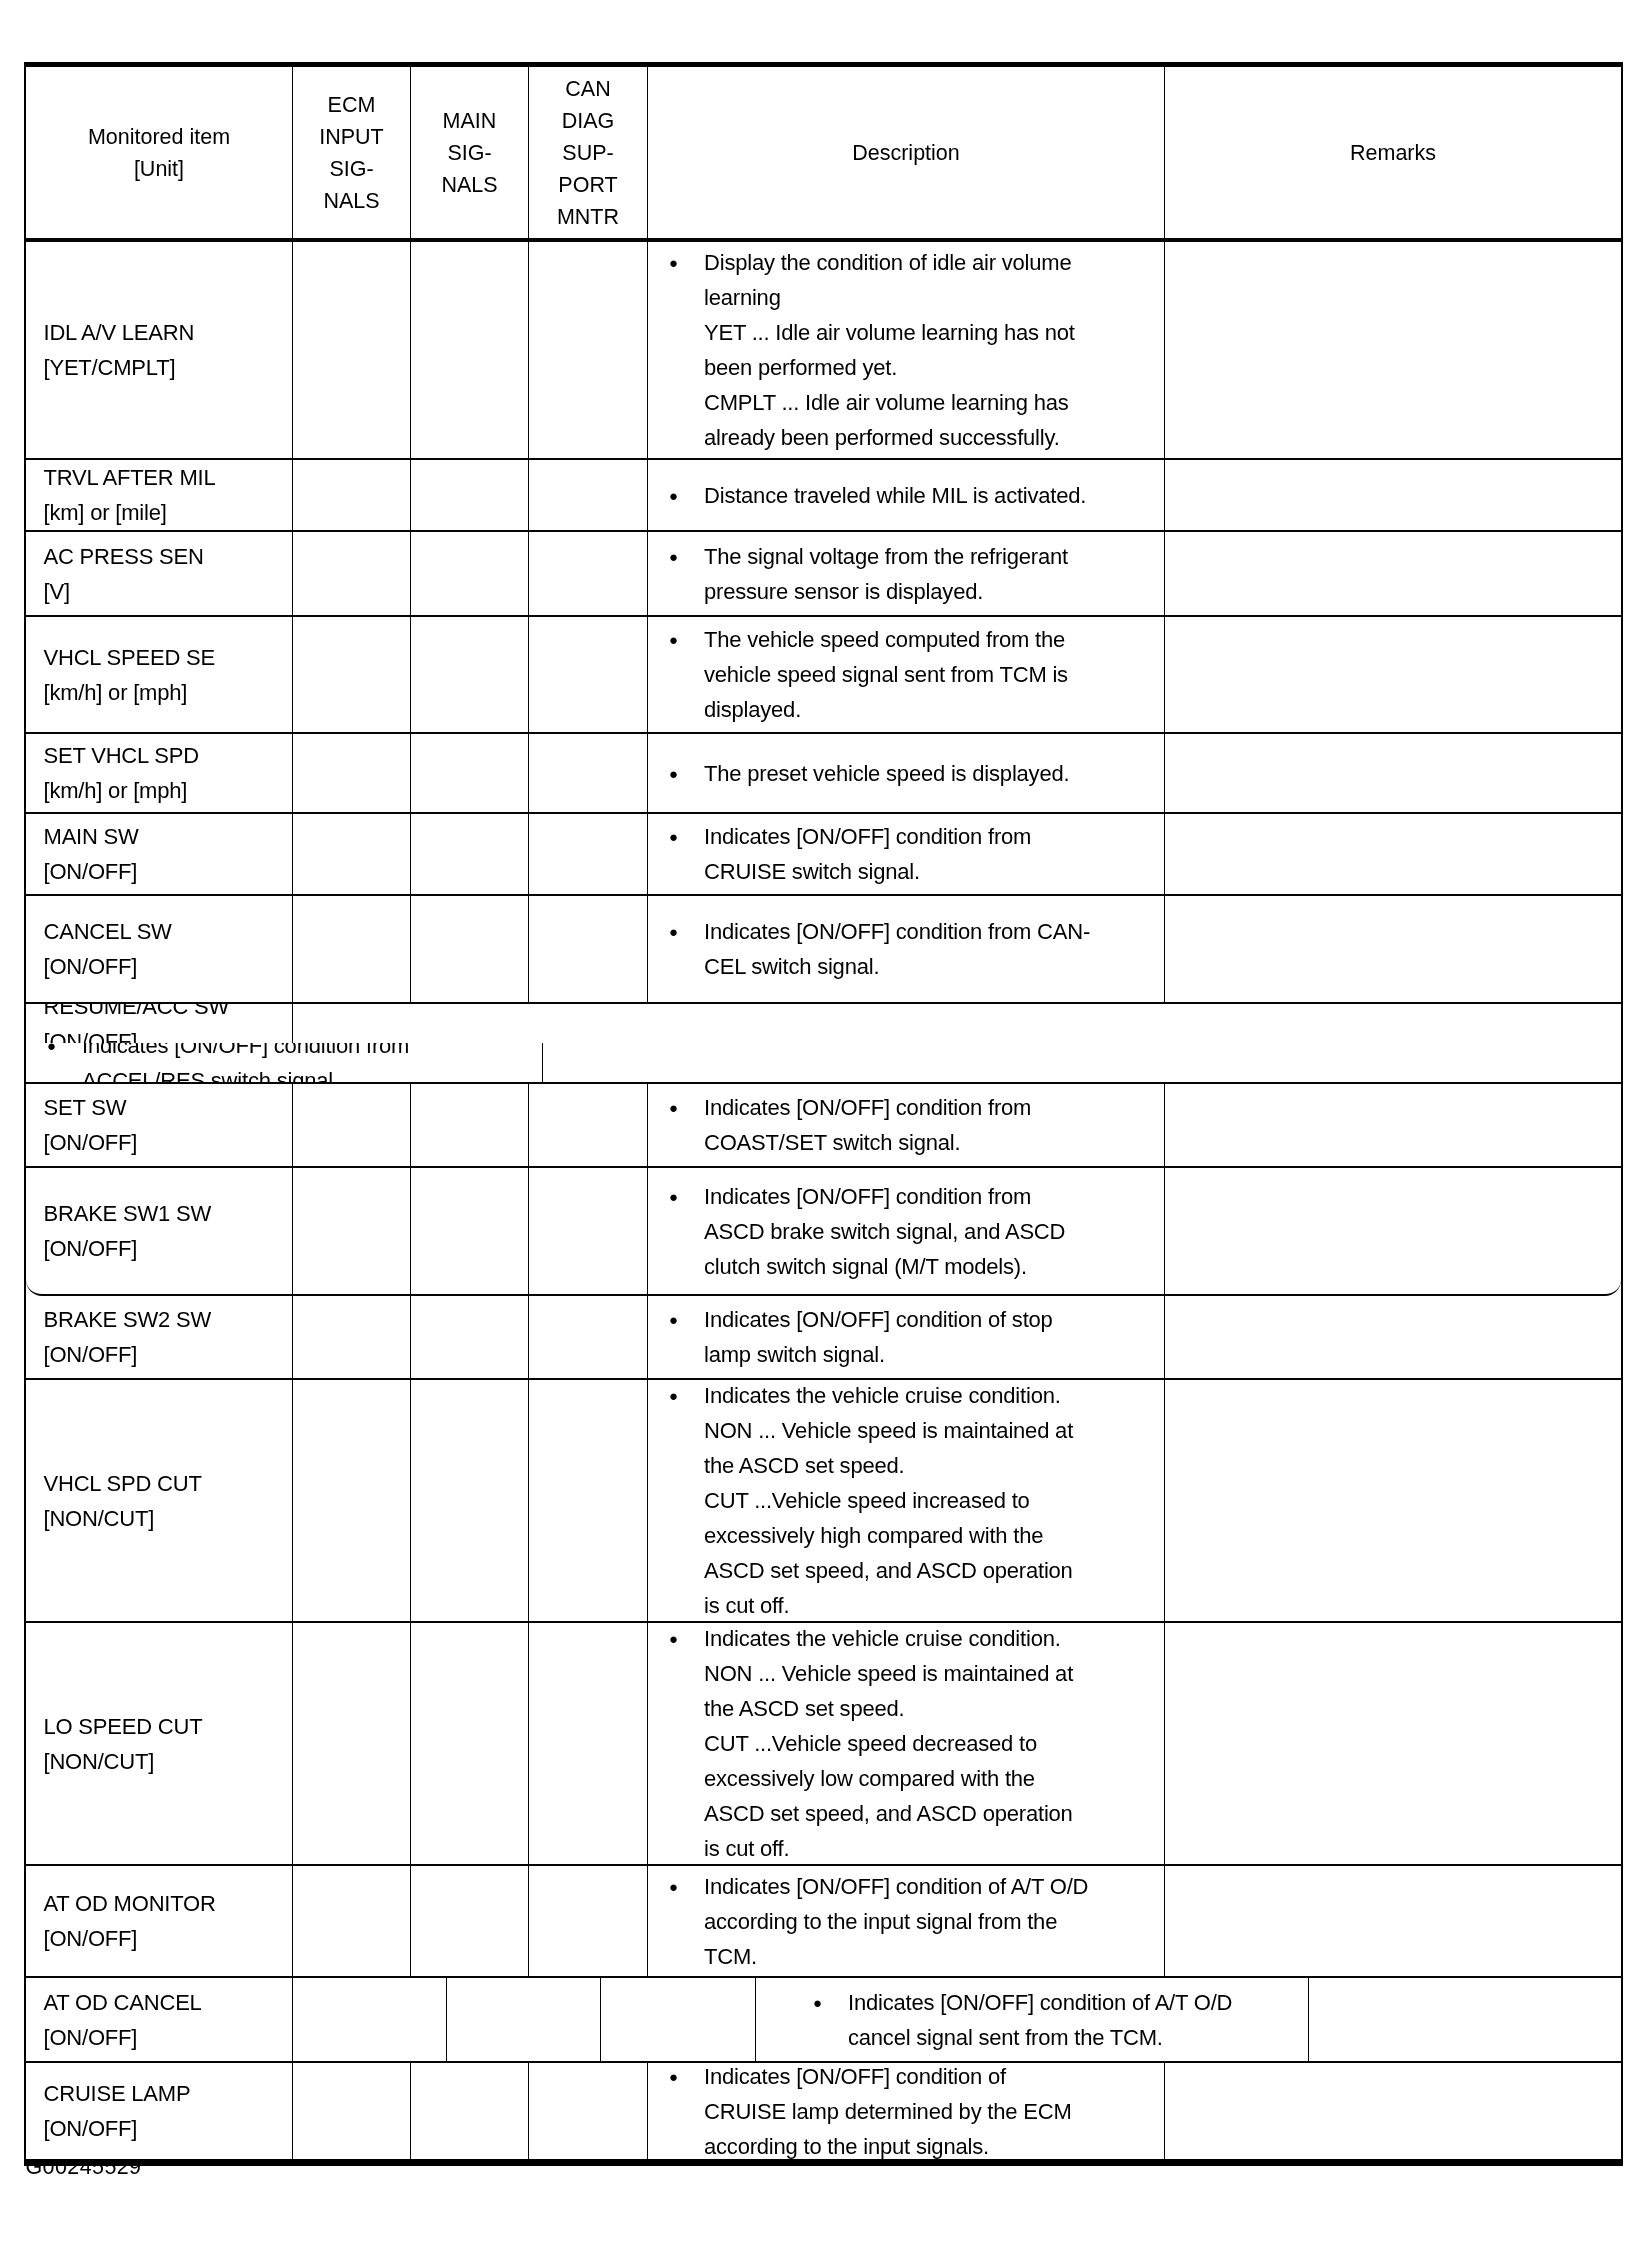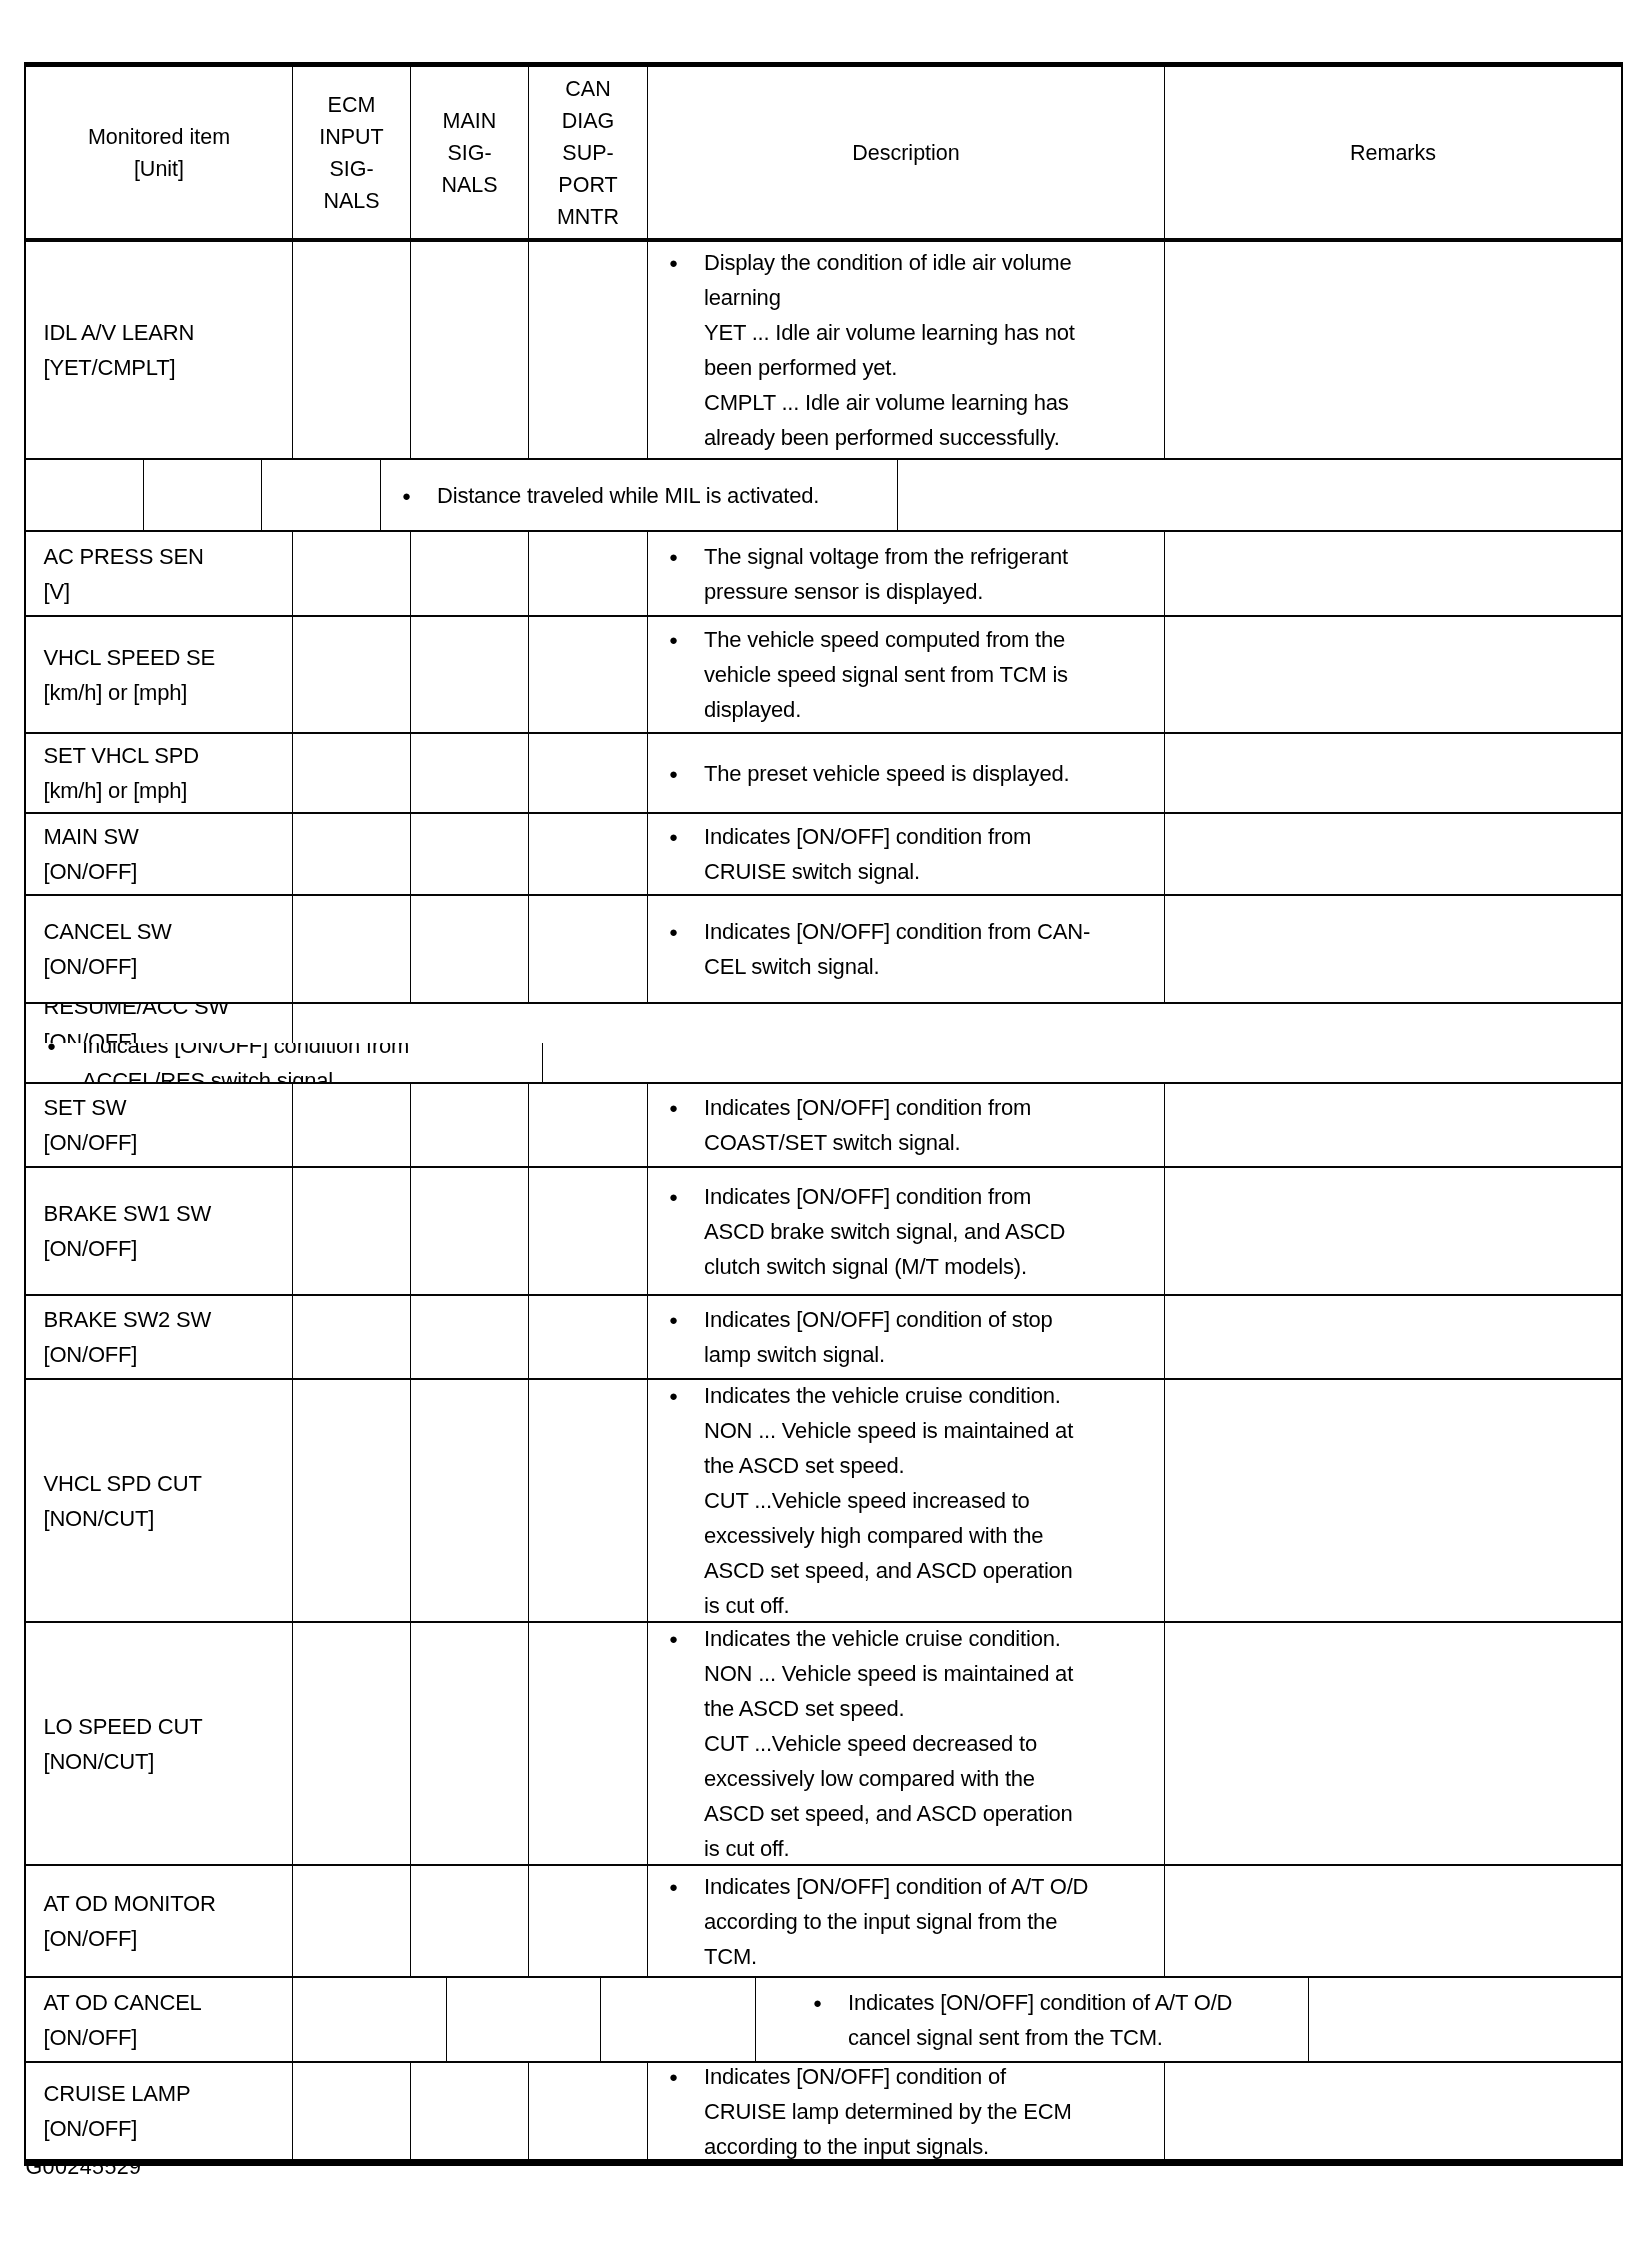--- a/index.html
+++ b/index.html
@@ -97,20 +97,24 @@
 learning
 YET ... Idle air volume learning has not
 been performed yet.
 CMPLT ... Idle air volume learning has
 already been performed successfully.</div>
             </div>
           </div>
           <div class="td c-remarks"></div>
         </div>
         <div class="tr" style="height: 72px;">
+          <div class="td c-item">
+            <div class="item-name">TRVL AFTER MIL</div>
+            <div class="item-unit">[km] or [mile]</div>
+          </div>
           <div class="td c-ecm"></div>
           <div class="td c-main"></div>
           <div class="td c-can"></div>
           <div class="td c-desc">
             <div class="desc-wrap">
               <span class="bullet">●</span>
               <div class="desc-text">Distance traveled while MIL is activated.</div>
             </div>
           </div>
           <div class="td c-remarks"></div>
@@ -227,21 +231,21 @@
           <div class="td c-can"></div>
           <div class="td c-desc">
             <div class="desc-wrap">
               <span class="bullet">●</span>
               <div class="desc-text">Indicates [ON/OFF] condition from
 COAST/SET switch signal.</div>
             </div>
           </div>
           <div class="td c-remarks"></div>
         </div>
-        <div class="tr" style="height: 128px;">
+        <div class="tr" style="height: 128px; border-radius: 16px;">
           <div class="td c-item">
             <div class="item-name">BRAKE SW1 SW</div>
             <div class="item-unit">[ON/OFF]</div>
           </div>
           <div class="td c-ecm"></div>
           <div class="td c-main"></div>
           <div class="td c-can"></div>
           <div class="td c-desc">
             <div class="desc-wrap">
               <span class="bullet">●</span>

